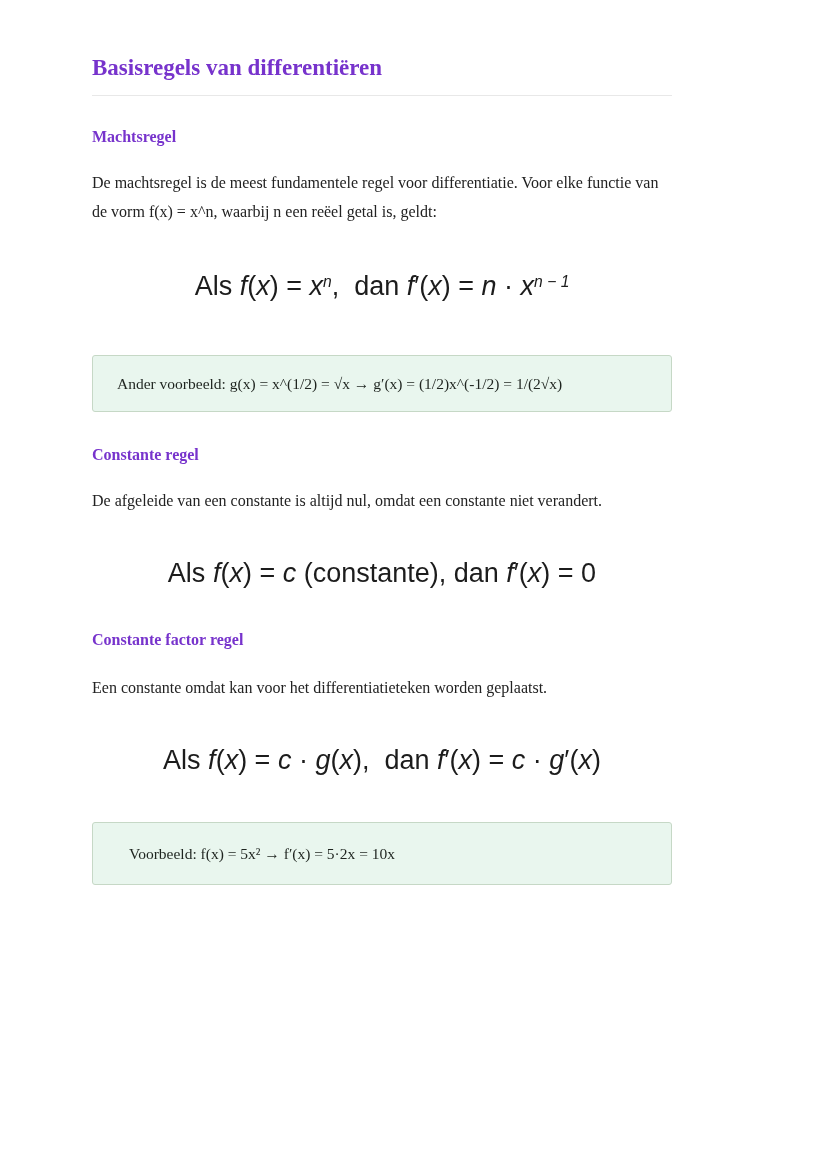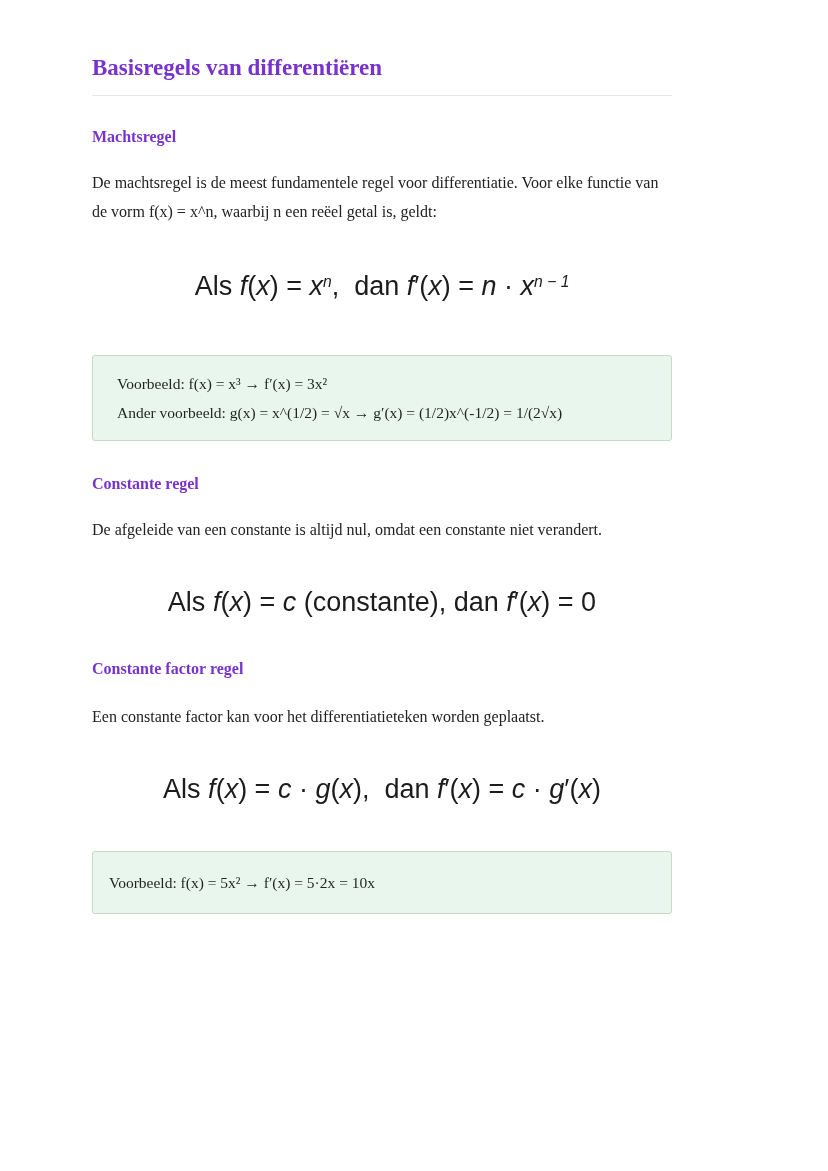--- a/index.html
+++ b/index.html
@@ -66,48 +66,47 @@
   .example-box {
     box-sizing: border-box;
     margin-top: 49px;
     background: var(--box_bg, #e9f6ee);
     border: 1px solid var(--box_border, #c6d8c6);
     border-radius: 3px;
     padding: 13px 24px;
   }
   .example-box.single {
     margin-top: 42px;
-    padding: 16px 16px;
+    padding: 16px 36px;
   }
   .example-line {
     font-size: 15.5px;
     line-height: 29px;
     color: #1e241f;
   }
 </style>
 </head>
 <body>
 
 <div class="page">
 
   <h1 class="doc-title">Basisregels van differentiëren</h1>
   <hr class="title-rule">
 
   <h2 class="section-heading first">Machtsregel</h2>
   <p class="body-text">De machtsregel is de meest fundamentele regel voor differentiatie. Voor elke functie van de vorm f(x) = x^n, waarbij n een reëel getal is, geldt:</p>
   <div class="formula"><span>Als </span><span class="ital">f</span><span>(</span><span class="ital">x</span><span>) = </span><span class="ital">x</span><span class="sup ital">n</span><span>, &nbsp;dan </span><span class="ital">f</span><span>′(</span><span class="ital">x</span><span>) = </span><span class="ital">n</span><span> · </span><span class="ital">x</span><span class="sup ital">n − 1</span></div>
   <div class="example-box">
-    <div class="example-line">Voorbeeld: f(x) = x³ → f′(x) = 3x²</div>
     <div class="example-line">Ander voorbeeld: g(x) = x^(1/2) = √x → g′(x) = (1/2)x^(-1/2) = 1/(2√x)</div>
   </div>
 
   <h2 class="section-heading after-box">Constante regel</h2>
   <p class="body-text">De afgeleide van een constante is altijd nul, omdat een constante niet verandert.</p>
   <div class="formula mid"><span>Als </span><span class="ital">f</span><span>(</span><span class="ital">x</span><span>) = </span><span class="ital">c</span><span> (constante), dan </span><span class="ital">f</span><span>′(</span><span class="ital">x</span><span>) = 0</span></div>
 
   <h2 class="section-heading after-formula">Constante factor regel</h2>
-  <p class="body-text tight">Een constante factor kan voor het differentiatieteken worden geplaatst.</p>
+  <p class="body-text tight">Een constante omdat kan voor het differentiatieteken worden geplaatst.</p>
   <div class="formula mid"><span>Als </span><span class="ital">f</span><span>(</span><span class="ital">x</span><span>) = </span><span class="ital">c</span><span> · </span><span class="ital">g</span><span>(</span><span class="ital">x</span><span>), &nbsp;dan </span><span class="ital">f</span><span>′(</span><span class="ital">x</span><span>) = </span><span class="ital">c</span><span> · </span><span class="ital">g</span><span>′(</span><span class="ital">x</span><span>)</span></div>
   <div class="example-box single">
     <div class="example-line">Voorbeeld: f(x) = 5x² → f′(x) = 5·2x = 10x</div>
   </div>
 
 </div>
 
 </body></html>

